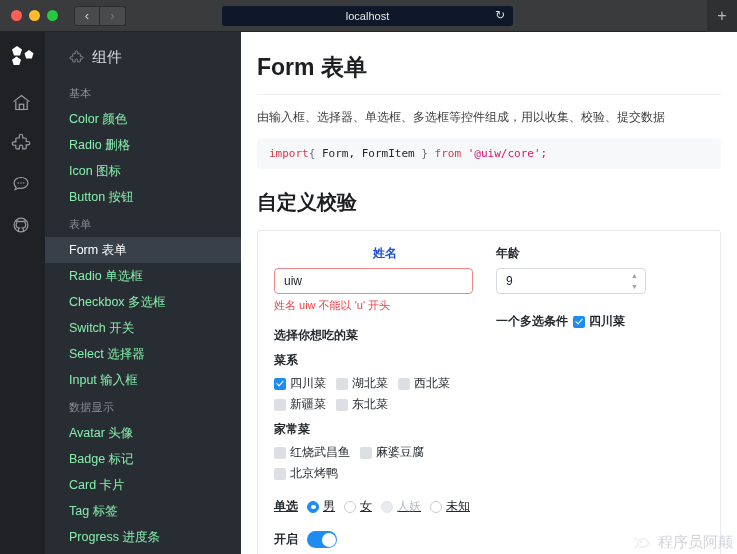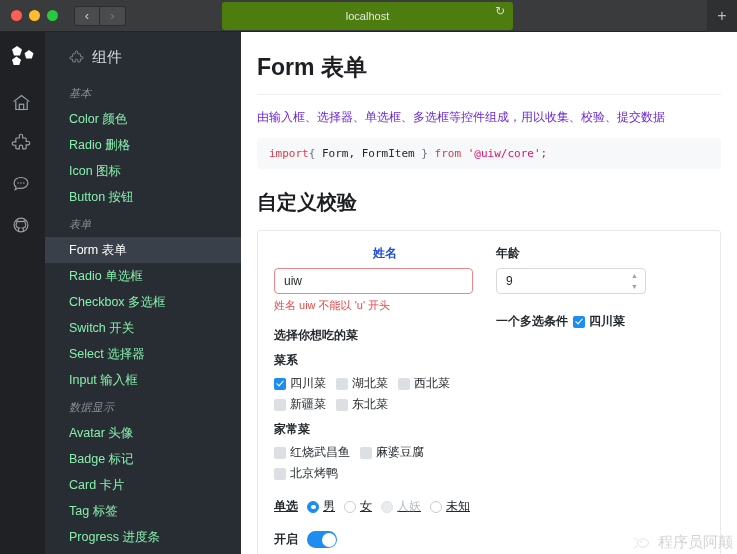--- a/index.html
+++ b/index.html
@@ -20,22 +20,22 @@
   .dot.yellow { background:#febc2e; }
   .dot.green { background:#28c840; }
   .navbtns { display:flex; margin-left: 16px; }
   .navbtn {
     width: 26px; height: 20px; display:flex; align-items:center; justify-content:center;
     color:#cfd2d4; font-size: 13px; background:#4a4b4d; border:1px solid #2b2c2d;
   }
   .navbtn:first-child { border-radius: 3px 0 0 3px; }
   .navbtn:last-child { border-radius: 0 3px 3px 0; border-left:none; color:#76797b; }
   .urlbar {
-    position:absolute; left: 222px; width: 291px; height: 28px;
-    background: #4d7c0f; border-radius: 3px; display:flex; align-items:center;
+    position:absolute; left: 222px; width: 291px; height: 20px;
+    background: #0f172a; border-radius: 3px; display:flex; align-items:center;
     justify-content:center; color:#e7e9ea; font-size: 11px;
   }
   .reload { position:absolute; right: 8px; top:2px; font-size:12px; color:#d8dadb; }
   .newtab {
     position:absolute; right: 0; top: 0; width: 30px; height: 32px;
     background:#2f3031; display:flex; align-items:center; justify-content:center;
     color:#b9bcbe; font-size: 16px;
   }
 
   
@@ -54,38 +54,38 @@
   .sidebar {
     width: 196px; flex: 0 0 196px; background: #282c33; color:#cdd2d8;
     padding-top: 8px; overflow: hidden; position:relative;
   }
   .side-head {
     display:flex; align-items:center; gap: 8px; padding: 8px 0 12px 24px;
     font-size: 15px; color:#d6dade;
   }
   .side-head svg { color:#8b9097; }
   .side-group {
-    font-size: 11px; color:#8a9097; padding: 7px 0 5px 24px; letter-spacing:.3px;font-style:italic;
+    font-size: 11px; color:#8a9097; padding: 7px 0 5px 24px; letter-spacing:.3px;
   }
   .side-item {
     font-size: 12.5px; color:#86efac; padding: 5px 0 5px 24px; line-height:16px;
     white-space: nowrap;
   }
   .side-item.active { background: #3a4049; color:#ffffff; }
 
   
   .main {
     flex: 1 1 auto; background: #ffffff; padding: 20px 16px 0 16px;
     overflow: hidden; position:relative;
   }
   .page-title {
     font-size: 23px; font-weight: bold; color:#1c1e21; padding-bottom: 11px;
     border-bottom: 1px solid #eceef0; margin-bottom: 13px;
   }
-  .page-desc { font-size: 12px; color:#6d28d9; margin-bottom: 12px; line-height:1.5; }
+  .page-desc { font-size: 12px; color:#404040; margin-bottom: 12px; line-height:1.5; }
   .codeblock {
     background:#f6f8fa; border-radius: 4px; padding: 9px 12px; margin-bottom: 20px;
     font-family: "DejaVu Sans Mono", "Liberation Mono", monospace; font-size: 11px;
   }
   .tok-kw { color:#d73a49; }
   .tok-punc { color:#6a737d; }
   .tok-id { color:#24292e; }
   .tok-str { color:#e3116c; }
   .section-title { font-size: 20px; font-weight:bold; color:#1c1e21; margin-bottom: 14px; }
 

